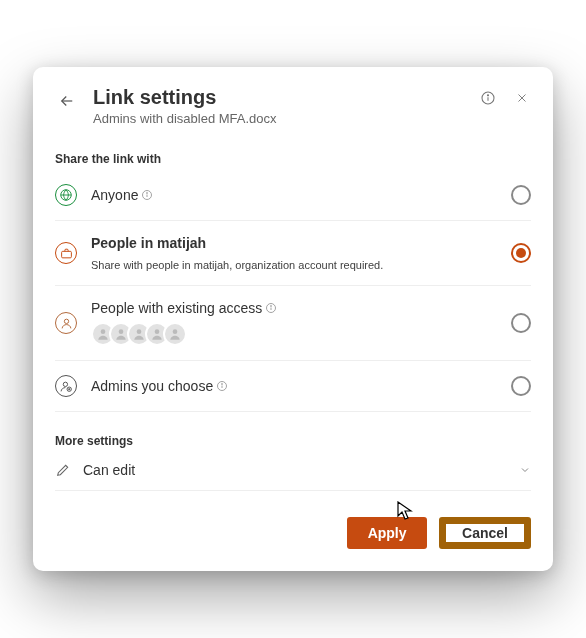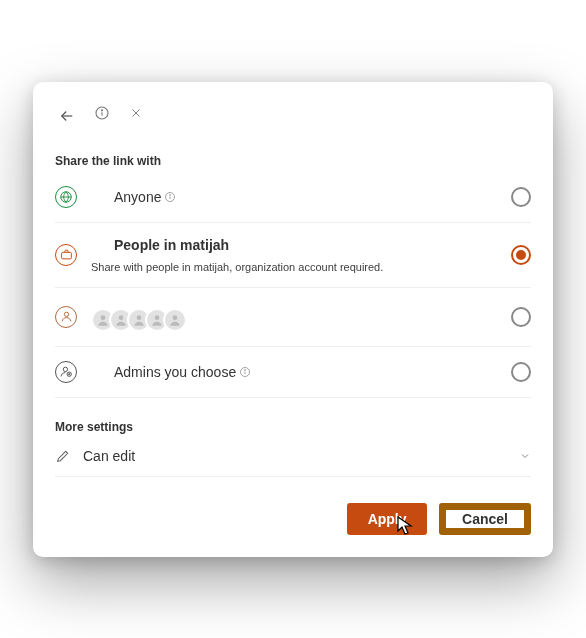--- a/index.html
+++ b/index.html
@@ -83,21 +83,20 @@
 .i-org      { border: 1.5px solid #c64b10; color: #c64b10; }
 .i-existing { border: 1.5px solid #b36b3e; color: #b36b3e; }
 .i-specific { border: 1.5px solid #555;    color: #555; }
 .opt-body { flex: 1; min-width: 0; }
 .opt-title {
   font-size: 14px;
   color: #333;
   display: flex;
   align-items: center;
   gap: 2px;
-  margin-left: 23px;
 }
 .opt-title.bold { font-weight: 600; }
 .opt-desc {
   font-size: 11px;
   color: #404040;
   margin-top: 8px;
 }
 .info-dot {
   width: 13px; height: 13px;
   display: inline-flex; align-items: center; justify-content: center;
@@ -173,20 +172,24 @@
 
 <div class="modal">
 
   <div class="header">
     <div class="back-btn">
       <svg width="18" height="18" viewBox="0 0 24 24" fill="none" stroke="currentColor" stroke-width="1.6">
           <path d="M19 12H5"></path>
           <path d="M11 18l-6-6 6-6"></path>
         </svg>
     </div>
+    <div class="title-block">
+      <div class="title">Link settings</div>
+      <div class="subtitle">Admins with disabled MFA.docx</div>
+    </div>
     <div class="header-actions">
       <div class="icon-btn">
         <svg width="16" height="16" viewBox="0 0 24 24" fill="none" stroke="currentColor" stroke-width="1.6">
             <circle cx="12" cy="12" r="9"></circle>
             <line x1="12" y1="11" x2="12" y2="16"></line>
             <circle cx="12" cy="8" r="0.8" fill="currentColor"></circle>
           </svg>
       </div>
       <div class="icon-btn">
         <svg width="14" height="14" viewBox="0 0 24 24" fill="none" stroke="currentColor" stroke-width="1.6">
@@ -237,20 +240,30 @@
   </div>
 
   <div class="option">
     <div class="opt-icon i-existing">
       <svg width="13" height="13" viewBox="0 0 24 24" fill="none" stroke="currentColor" stroke-width="1.8">
           <circle cx="12" cy="8" r="4"></circle>
           <path d="M4 21c0-4 4-7 8-7s8 3 8 7"></path>
         </svg>
     </div>
     <div class="opt-body">
+      <div class="opt-title">
+        <span>People with existing access</span>
+        <span class="info-dot">
+            <svg width="12" height="12" viewBox="0 0 24 24" fill="none" stroke="currentColor" stroke-width="1.8">
+              <circle cx="12" cy="12" r="9"></circle>
+              <line x1="12" y1="11" x2="12" y2="16"></line>
+              <circle cx="12" cy="8" r="0.9" fill="currentColor"></circle>
+            </svg>
+          </span>
+      </div>
       <div class="avatars">
         <div class="avatar">
             <svg viewBox="0 0 24 24" fill="currentColor">
               <circle cx="12" cy="8" r="4"></circle>
               <path d="M4 22c0-4 4-7 8-7s8 3 8 7z"></path>
             </svg>
           </div>
         <div class="avatar">
             <svg viewBox="0 0 24 24" fill="currentColor">
               <circle cx="12" cy="8" r="4"></circle>

